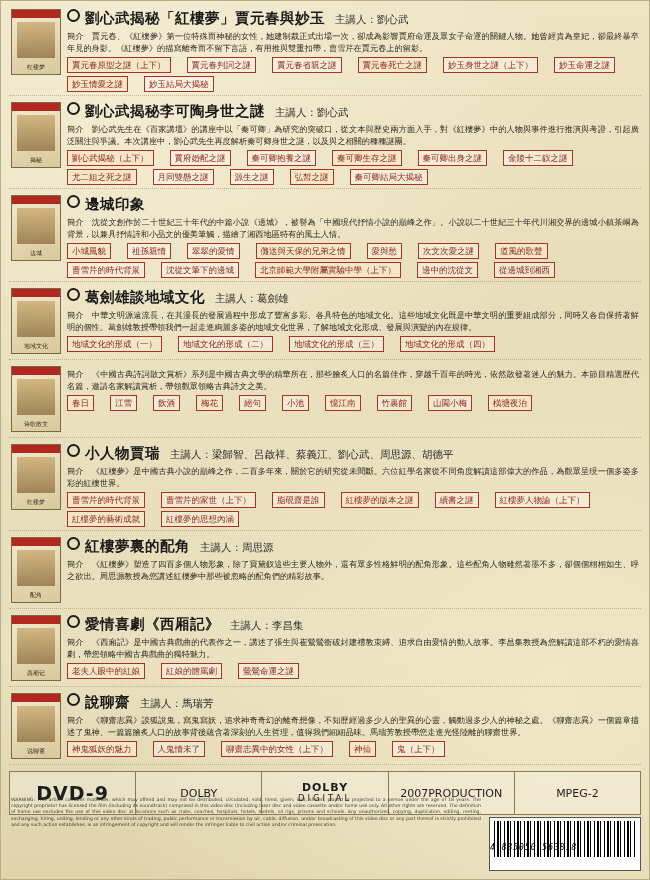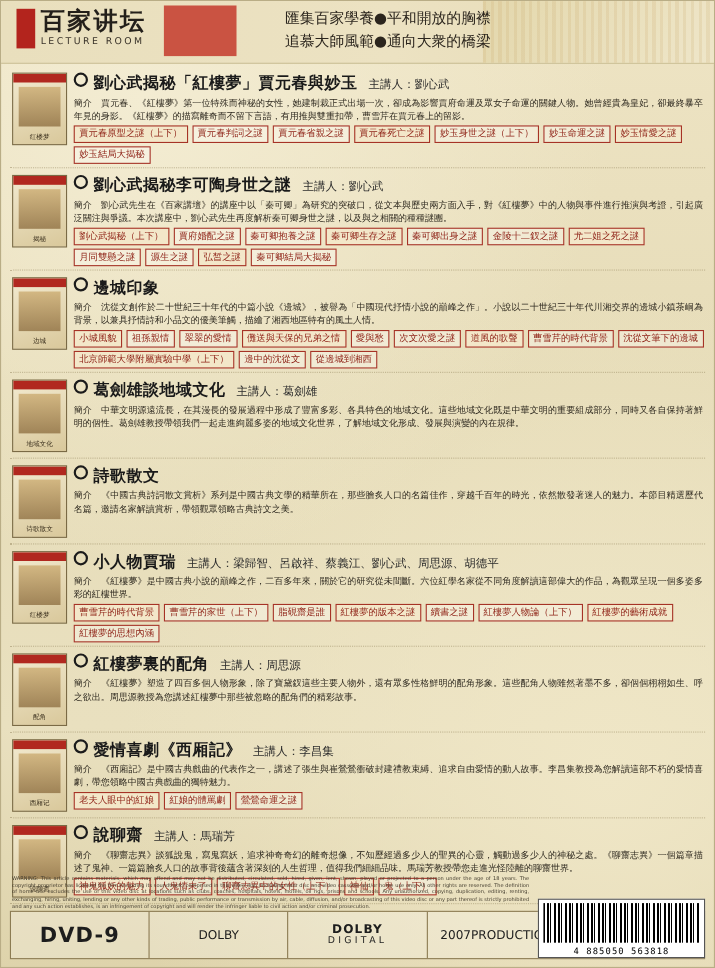--- a/index.html
+++ b/index.html
@@ -82,21 +82,21 @@
   .bullet{
     width:9px;height:9px;border:2px solid #1b1b1b;border-radius:50%;
     margin-right:5px;position:relative;top:-1px;
   }
   .ptitle{font-size:14.5px;font-weight:bold;color:#1a1a1a;letter-spacing:.5px;}
   .host{font-size:10.5px;color:#2b2b2b;margin-left:10px;}
   .desc{
     font-size:8.2px;line-height:11.5px;color:#2f2a20;margin:3px 2px 3px 0;
     text-align:justify;
   }
-  .eps{display:flex;flex-wrap:wrap;gap:3px 4px;margin-top:2px;}
+  .eps{display:flex;flex-wrap:wrap;gap:3px 16px;margin-top:2px;}
   .ep{
     border:1px solid #a63326;color:#8d1f14;
     font-size:8.5px;padding:1px 4px;background:rgba(255,255,255,.32);
     white-space:nowrap;line-height:12px;
   }
   .ep.fill{background:#f3e7c9;}
   
   .specs{
     margin:6px 8px 0 8px;border:1px solid #8b7b52;
     display:flex;height:42px;background:rgba(255,255,255,.25);
@@ -119,42 +119,27 @@
     flex:1;font-size:4.6px;line-height:6.2px;color:#403a2c;text-align:justify;
     padding:4px 8px 0 2px;
   }
   .barcode{
     width:150px;height:52px;align-self:flex-end;margin-bottom:4px;
     background:#fff;border:1px solid #555;position:relative;
   }
   .bars{position:absolute;left:4px;right:4px;top:3px;height:36px;
     background:repeating-linear-gradient(90deg,#000 0 1px,#fff 1px 3px,#000 3px 5px,#fff 5px 6px,#000 6px 7px,#fff 7px 10px);
   }
-  .bcnum{position:absolute;left:0;right:0;bottom:1px;text-align:center;font-size:8px;letter-spacing:1px;font-family:"DejaVu Sans Mono",monospace;}
+  .bcnum{position:absolute;left:0;right:0;bottom:18px;font-size:8px;letter-spacing:1px;font-family:"DejaVu Sans Mono",monospace;font-style:italic;}
 </style>
 </head>
 <body>
 
 <div id="page">
 
-  <div class="header">
-    <div class="hdr-art"></div>
-    <div class="hdr-red"></div>
-    <div class="logo">
-      <div class="logo-block"></div>
-      <div>
-        <div class="logo-cn">百家讲坛</div>
-        <div class="logo-en">LECTURE ROOM</div>
-      </div>
-    </div>
-    <div class="slogan">
-      <div>匯集百家學養●平和開放的胸襟</div>
-      <div>追慕大師風範●通向大衆的橋梁</div>
-    </div>
-  </div>
 
   <div class="rows" id="rows">
       <div class="row">
         <div class="thumb">
           <div class="tbar"></div>
           <div class="tmid"></div>
           <div class="ttxt">红楼梦</div>
         </div>
         <div class="rowbody">
           <div class="title-line">
@@ -237,34 +222,48 @@
           <div class="tmid"></div>
           <div class="ttxt">地域文化</div>
         </div>
         <div class="rowbody">
           <div class="title-line">
             <span class="bullet"></span>
             <span class="ptitle">葛劍雄談地域文化</span>
             <span class="host"><span>主講人：</span><span>葛劍雄</span></span>
           </div>
           <div class="desc">簡介　中華文明源遠流長，在其漫長的發展過程中形成了豐富多彩、各具特色的地域文化。這些地域文化既是中華文明的重要組成部分，同時又各自保持著鮮明的個性。葛劍雄教授帶領我們一起走進絢麗多姿的地域文化世界，了解地域文化形成、發展與演變的內在規律。</div>
+          <div class="eps">
+            <span class="ep fill">地域文化的形成（一）</span>
+            <span class="ep">地域文化的形成（二）</span>
+            <span class="ep">地域文化的形成（三）</span>
+            <span class="ep fill">地域文化的形成（四）</span>
+          </div>
         </div>
       </div>
       <div class="row">
         <div class="thumb">
           <div class="tbar"></div>
           <div class="tmid"></div>
           <div class="ttxt">诗歌散文</div>
         </div>
         <div class="rowbody">
-          <div class="title-line">
-            <span class="bullet"></span>
-            <span class="ptitle">詩歌散文</span>
-          </div>
           <div class="desc">簡介　《中國古典詩詞散文賞析》系列是中國古典文學的精華所在，那些膾炙人口的名篇佳作，穿越千百年的時光，依然散發著迷人的魅力。本節目精選歷代名篇，邀請名家解讀賞析，帶領觀眾領略古典詩文之美。</div>
+          <div class="eps">
+            <span class="ep fill">春日</span>
+            <span class="ep">江雪</span>
+            <span class="ep">飲酒</span>
+            <span class="ep fill">梅花</span>
+            <span class="ep">絕句</span>
+            <span class="ep">小池</span>
+            <span class="ep fill">憶江南</span>
+            <span class="ep">竹裏館</span>
+            <span class="ep">山園小梅</span>
+            <span class="ep fill">橫塘夜泊</span>
+          </div>
         </div>
       </div>
       <div class="row">
         <div class="thumb">
           <div class="tbar"></div>
           <div class="tmid"></div>
           <div class="ttxt">红楼梦</div>
         </div>
         <div class="rowbody">
           <div class="title-line">

